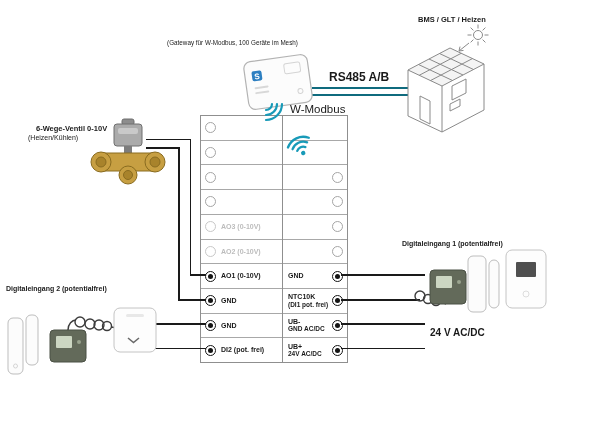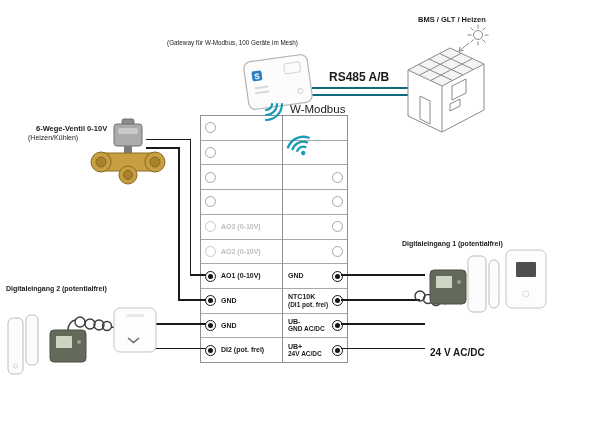--- a/index.html
+++ b/index.html
@@ -10,21 +10,21 @@
   .lbl { position:absolute; z-index:6; white-space:nowrap; }
   .gw-name   { left:150px; top:29px;  width:165px; text-align:center; font-size:7.5px; font-weight:bold; }
   .gw-sub    { left:130px; top:39px;  width:205px; text-align:center; font-size:6.3px; }
   .bms       { left:418px; top:15px;  font-size:7.5px; font-weight:bold; }
   .rs485lbl  { left:329px; top:70px;  font-size:12px;  font-weight:bold; }
   .wmodbus   { left:290px; top:103px; font-size:11.5px; font-weight:normal; }
   .valve1    { left:28px;  top:124px; font-size:7.5px; font-weight:bold;margin-left:8px; }
   .valve2    { left:28px;  top:134px; font-size:7px; }
   .di2lbl    { left:6px;   top:285px; font-size:7px; font-weight:bold; }
   .di1lbl    { left:402px; top:240px; font-size:7px; font-weight:bold; }
-  .powerlbl  { left:430px; top:327px; font-size:10px; font-weight:bold;margin-top:20px; }
+  .powerlbl  { left:430px; top:327px; font-size:10px; font-weight:bold; }
 
   .wire { position:absolute; z-index:3; background:var(--wire,#1a1a1a); }
   .wire.rs { background:var(--rs485,#0f6b7e); }
 
   .tblock {
     position:absolute; z-index:2; left:200px; top:115px; width:146px; height:246px;
     border:1px solid #8f8f8f; background:#fff; display:flex;
   }
   .tcol { display:flex; flex-direction:column; }
   .tcol.leftcol  { width:81px; }

